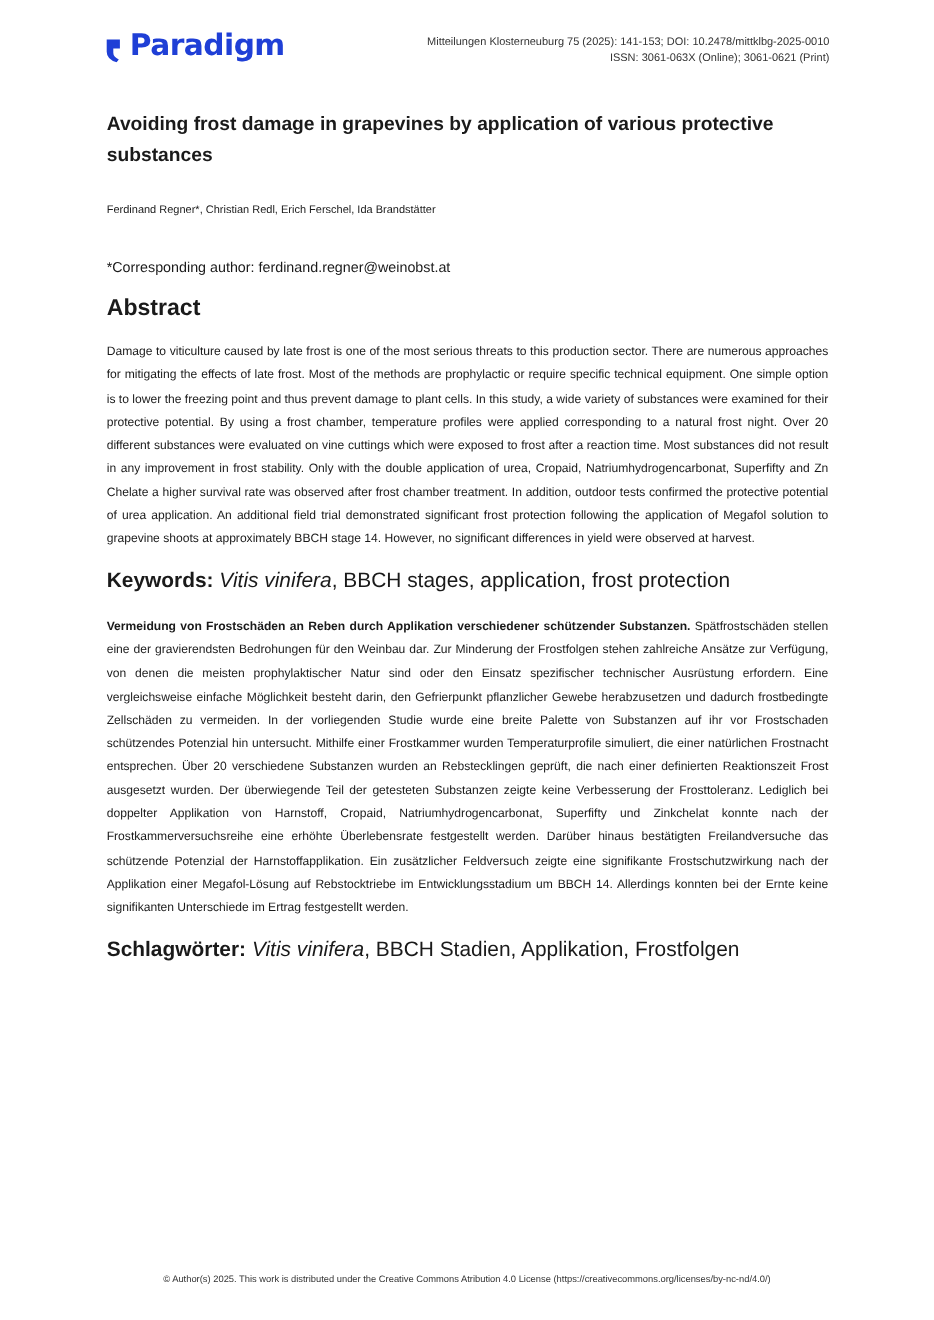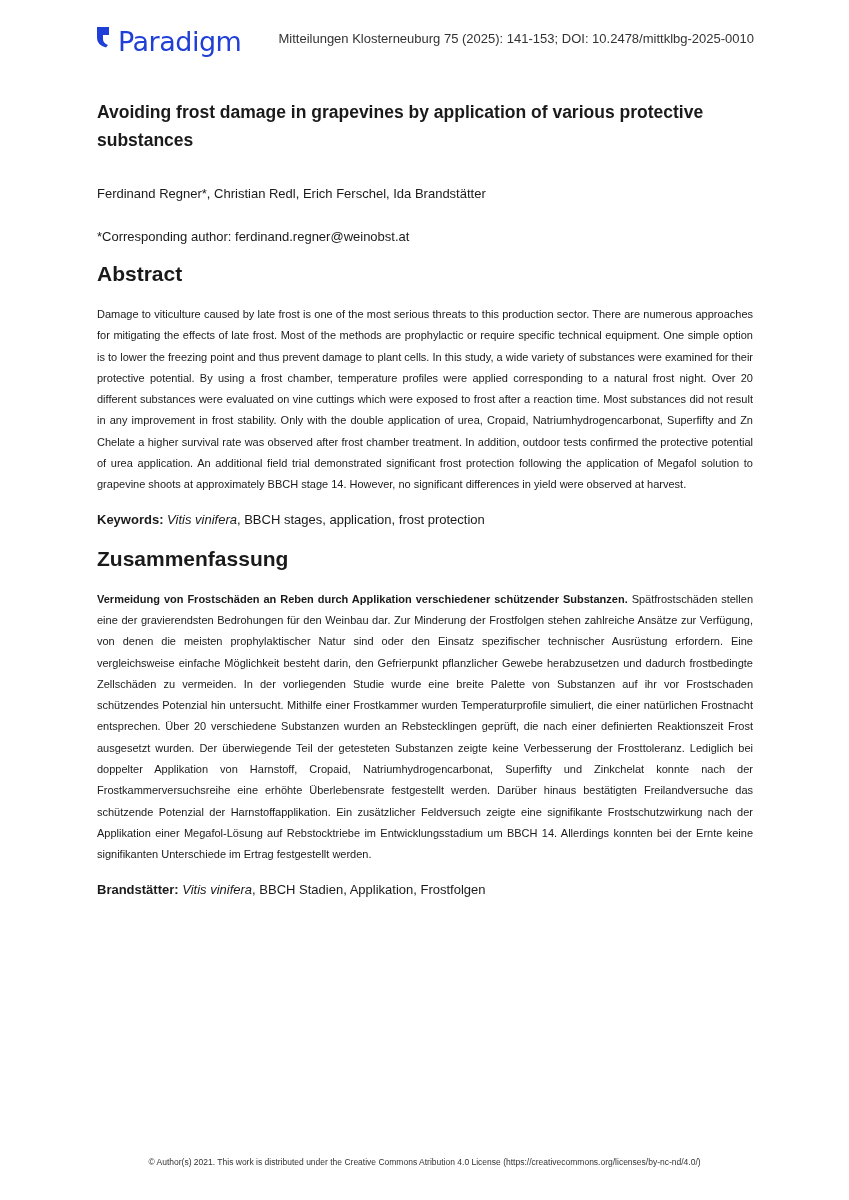--- a/index.html
+++ b/index.html
@@ -1,64 +1,64 @@
 <!DOCTYPE html>
 <html><head>
 <meta charset="utf-8">
 <style>
   html, body { margin:0; padding:0; background:#ffffff; }
   body { width:849px; height:1200px; position:relative; overflow:hidden; font-family:"Liberation Sans", sans-serif; color:#1a1a1a; }
-  .logo { position:absolute; left:96px; top:26px; display:flex; align-items:flex-start; }
+  .logo { position:absolute; left:96px; top:26px; display:flex; align-items:flex-end;font-weight:bold; }
   .logo-mark { width:14px; height:22px; margin-right:8px; }
   .logo-text { font-family:"DejaVu Sans", sans-serif; font-size:27px; color:#1f3fd6; letter-spacing:-0.5px; }
-  .journal { position:absolute; right:95px; top:32px; text-align:right; font-size:13px; line-height:14px; color:#333; }
+  .journal { position:absolute; right:95px; top:32px; text-align:right; font-size:10px; line-height:14px; color:#333; }
   .content { position:absolute; left:97px; top:98px; width:656px; }
   h1 { font-size:17.5px; font-weight:bold; line-height:28px; margin:0 0 32px 0; }
-  .authors { font-size:13px; margin:0 0 28px 0; }
+  .authors { font-size:10px; margin:0 0 38px 0; }
   .affil { font-size:13px; line-height:21px; margin:0 0 22px 0; }
   .corr { font-size:13px; margin:16px 0 18px 0; }
   h2 { font-size:21px; font-weight:bold; margin:0 0 18px 0; }
   p.body { font-size:11px; line-height:21.3px; text-align:justify; margin:0 0 16px 0; hyphens:auto; }
-  .kw { font-size:13px; margin:0 0 20px 0; }
+  .kw { font-size:19px; margin:0 0 20px 0; }
   .kw b { font-weight:bold; }
   .kw i { font-style:italic; }
   .footer { position:absolute; left:0; width:849px; top:1157px; text-align:center; font-size:8.5px; color:#333; }
 </style>
 </head>
 <body>
 
 <div class="logo">
   <svg class="logo-mark" viewBox="0 0 14 22">
     <path d="M1 1 H13 V9 H7 V13 Q7 17 12 19 L10 21.5 Q1 19 1 12 Z" fill="#1f3fd6"></path>
   </svg>
   <span class="logo-text">Paradigm</span>
 </div>
 
 <div class="journal">
   <div>Mitteilungen Klosterneuburg 75 (2025): 141-153; DOI: 10.2478/mittklbg-2025-0010</div>
+  <div>ISSN: 3061-063X (Online); 3061-0621 (Print)</div>
 </div>
 
 <div class="content">
   <h1>Avoiding frost damage in grapevines by application of various protective substances</h1>
   <div class="authors">Ferdinand Regner*, Christian Redl, Erich Ferschel, Ida Brandstätter</div>
   <div class="affil">
   </div>
   <div class="corr">*Corresponding author: ferdinand.regner@weinobst.at</div>
 
   <h2>Abstract</h2>
   <p class="body" lang="en">Damage to viticulture caused by late frost is one of the most serious threats to this production sector. There are numerous approaches for mitigating the effects of late frost. Most of the methods are prophylactic or require specific technical equipment. One simple option is to lower the freezing point and thus prevent damage to plant cells. In this study, a wide variety of substances were examined for their protective potential. By using a frost chamber, temperature profiles were applied corresponding to a natural frost night. Over 20 different substances were evaluated on vine cuttings which were exposed to frost after a reaction time. Most substances did not result in any improvement in frost stability. Only with the double application of urea, Cropaid, Natriumhydrogencarbonat, Superfifty and Zn Chelate a higher survival rate was observed after frost chamber treatment. In addition, outdoor tests confirmed the protective potential of urea application. An additional field trial demonstrated significant frost protection following the application of Megafol solution to grapevine shoots at approximately BBCH stage 14. However, no significant differences in yield were observed at harvest.</p>
   <div class="kw">
     <b>Keywords:</b>
     <i>Vitis vinifera</i><span>, BBCH stages, application, frost protection</span>
   </div>
 
-  <h2>Zusammenfassung</h2>
   <p class="body" lang="de">
     <b>Vermeidung von Frostschäden an Reben durch Applikation verschiedener schützender Substanzen.</b>
     <span>Spätfrostschäden stellen eine der gravierendsten Bedrohungen für den Weinbau dar. Zur Minderung der Frostfolgen stehen zahlreiche Ansätze zur Verfügung, von denen die meisten prophylaktischer Natur sind oder den Einsatz spezifischer technischer Ausrüstung erfordern. Eine vergleichsweise einfache Möglichkeit besteht darin, den Gefrierpunkt pflanzlicher Gewebe herabzusetzen und dadurch frostbedingte Zellschäden zu vermeiden. In der vorliegenden Studie wurde eine breite Palette von Substanzen auf ihr vor Frostschaden schützendes Potenzial hin untersucht. Mithilfe einer Frostkammer wurden Temperaturprofile simuliert, die einer natürlichen Frostnacht entsprechen. Über 20 verschiedene Substanzen wurden an Rebstecklingen geprüft, die nach einer definierten Reaktionszeit Frost ausgesetzt wurden. Der überwiegende Teil der getesteten Substanzen zeigte keine Verbesserung der Frosttoleranz. Lediglich bei doppelter Applikation von Harnstoff, Cropaid, Natriumhydrogencarbonat, Superfifty und Zinkchelat konnte nach der Frostkammerversuchsreihe eine erhöhte Überlebensrate festgestellt werden. Darüber hinaus bestätigten Freilandversuche das schützende Potenzial der Harnstoffapplikation. Ein zusätzlicher Feldversuch zeigte eine signifikante Frostschutzwirkung nach der Applikation einer Megafol-Lösung auf Rebstocktriebe im Entwicklungsstadium um BBCH 14. Allerdings konnten bei der Ernte keine signifikanten Unterschiede im Ertrag festgestellt werden.</span>
   </p>
   <div class="kw">
-    <b>Brandstätter:</b>
+    <b>Schlagwörter:</b>
     <i>Vitis vinifera</i><span>, BBCH Stadien, Applikation, Frostfolgen</span>
   </div>
 </div>
 
-<div class="footer">© Author(s) 2021. This work is distributed under the Creative Commons Atribution 4.0 License (https://creativecommons.org/licenses/by-nc-nd/4.0/)</div>
+<div class="footer">© Author(s) 2025. This work is distributed under the Creative Commons Atribution 4.0 License (https://creativecommons.org/licenses/by-nc-nd/4.0/)</div>
 
 </body></html>

